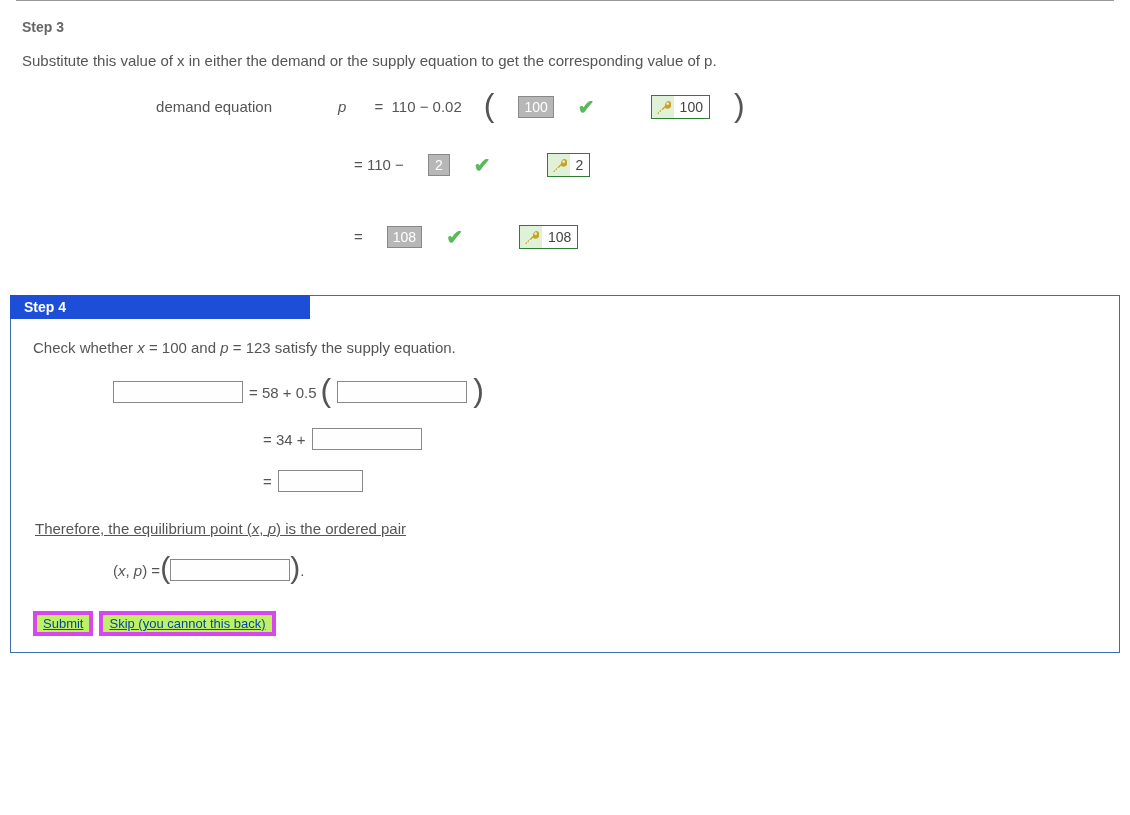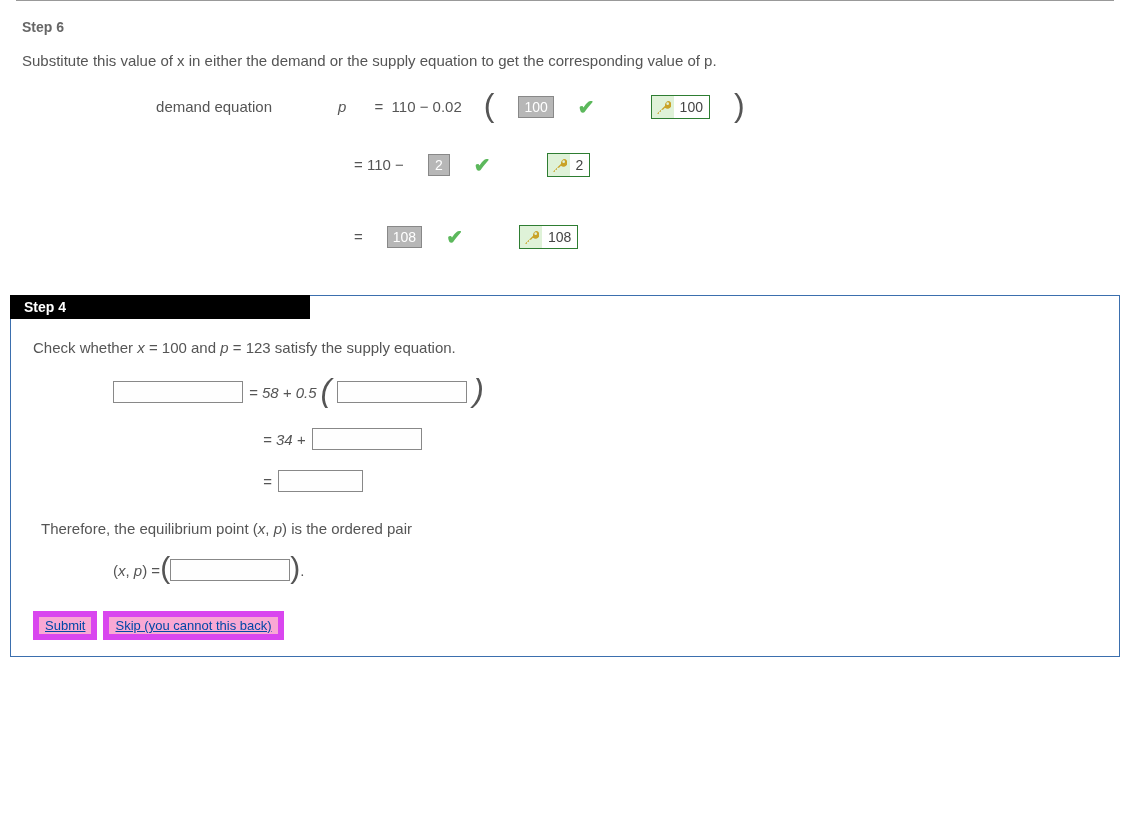--- a/index.html
+++ b/index.html
@@ -86,21 +86,21 @@
   }
   .key-icon svg { display: block; margin: 3px auto; }
 
   .step4-block {
     border: 1px solid #3b6fae;
     margin: 42px 10px 10px;
     padding-bottom: 16px;
   }
   .step4-tab {
     display: inline-block;
-    background: #000000;
+    background: #1d4ed8;
     color: #fff;
     font-weight: bold;
     font-size: 14px;
     padding: 4px 14px;
     margin: -1px 0 0 -1px;
     width: 300px;
     box-sizing: border-box;
   }
   .step4-tab-inner { display: inline-block; }
   .step4-content {
@@ -116,64 +116,63 @@
     vertical-align: middle;
   }
   .input-w130 { width: 130px; }
   .input-w110 { width: 110px; }
   .input-w85  { width: 85px; }
   .input-w120 { width: 120px; }
 
   .eq-block {
     margin-left: 80px;
     margin-top: 20px;
-    font-style: italic;
   }
   .eq-row {
     display: flex;
     align-items: center;
     gap: 6px;
     margin: 20px 0;
     font-size: 15px;
     color: #555;
   }
-  .therefore { margin: 28px 8px 10px; }
+  .therefore { margin: 28px 2px 10px; text-decoration: underline; }
   .pair-row {
     margin: 18px 0 26px 80px;
     display: flex;
     align-items: center;
   }
   .pair-row .bigparen { font-size: 30px; }
   .buttons {
     margin: 8px 22px 0;
     display: flex;
     gap: 6px;
   }
   .btn {
-    background: #f9a8d4;
-    border: 6px solid #d946ef;
+    background: #bef264;
+    border: 4px solid #d946ef;
     color: #0047a6;
     font-size: 13px;
     padding: 1px 6px;
     cursor: pointer;
     font-family: Arial, sans-serif;
   }
   .btn .ul { text-decoration: underline; }
   .label-col { width: 170px; text-align: right; display: inline-block; }
   .tight-left { margin-left: -2px; }
 
   .lineA { margin-left: 252px; margin-top: 26px; }
   .lineB { margin-left: 252px; }
 </style>
 </head>
 <body>
 
 <div class="hr"></div>
 
-<div class="step-heading">Step 6</div>
+<div class="step-heading">Step 3</div>
 
 <div class="content">
   <div>
     <span>Substitute this value of x in either the demand or the supply equation to get the corresponding value of p.</span>
   </div>
 
   <div class="indent1">
     <div class="eq-line">
       <span class="label-col">demand equation</span>
       <span style="width:18px"></span>

